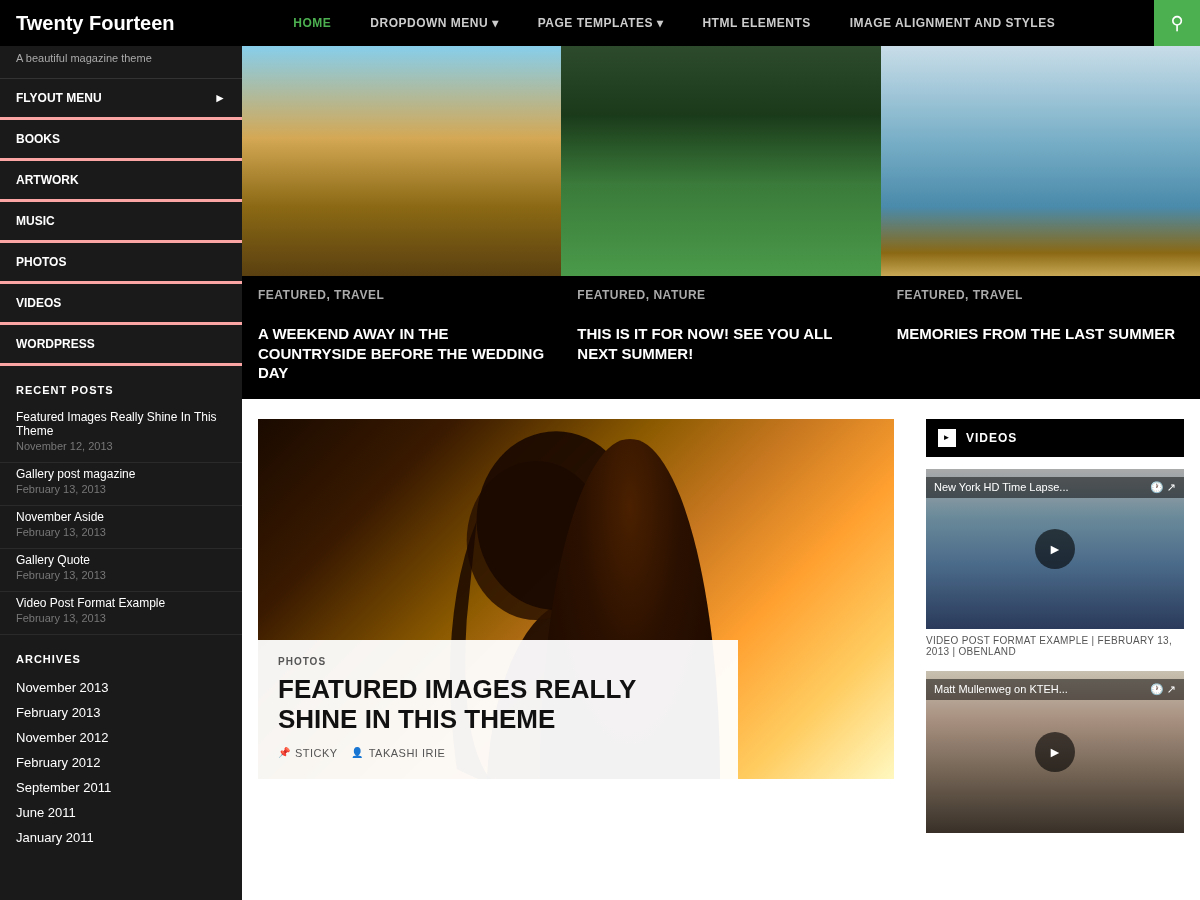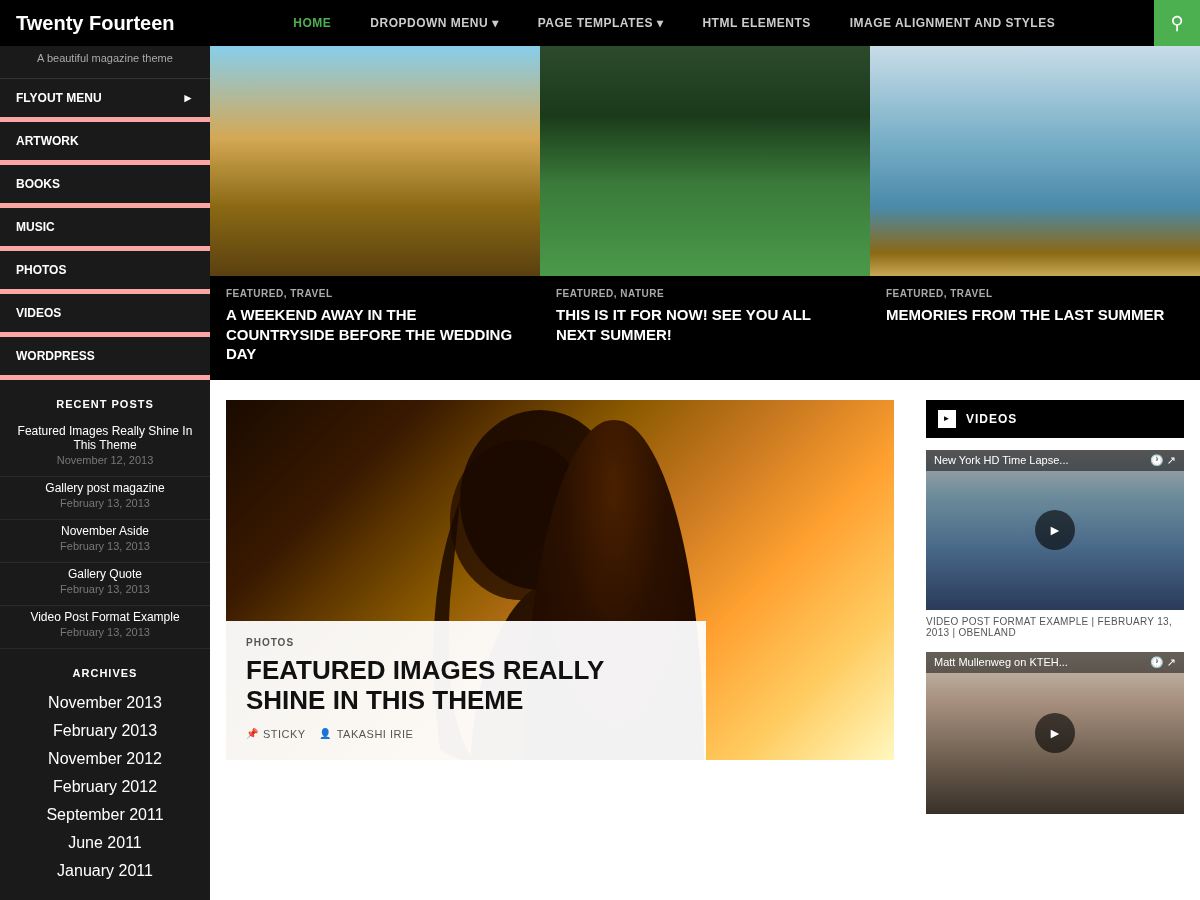--- a/index.html
+++ b/index.html
@@ -54,39 +54,38 @@
     }
 
     
     #wrapper {
       display: flex;
       width: 1200px;
     }
 
     
     #sidebar {
-      width: 210px;
+      width: 242px;
       background: #1a1a1a;
       min-height: 854px;
       flex-shrink: 0;
-      text-align: center;
     }
     #sidebar-tagline {
       color: #aaa;
       font-size: 11px;
       padding: 6px 16px 14px;
     }
     #sidebar-divider { border: none; border-top: 1px solid #333; }
     .sidebar-menu-item {
       color: #fff;
       font-size: 12px;
       font-weight: bold;
       text-transform: uppercase;
       padding: 12px 16px;
-      border-bottom: 5px solid #fca5a5;
+      border-bottom: 3px solid #fca5a5;
       cursor: pointer;
       display: flex;
       align-items: center;
       justify-content: space-between;
     }
 
     .sidebar-section-title {
       color: #fff;
       font-size: 11px;
       font-weight: bold;
@@ -106,21 +105,21 @@
     .sidebar-post-date {
       color: #777;
       font-size: 11px;
       margin-top: 2px;
     }
     .sidebar-archive-item {
       padding: 5px 16px;
     }
     .sidebar-archive-link {
       color: #fff;
-      font-size: 16px;
+      font-size: 13px;
       cursor: pointer;
     }
 
     
     #main {
       flex: 1;
       background: #fff;
     }
 
     
@@ -146,25 +145,25 @@
     .hero-img-3 {
       background: linear-gradient(180deg, #c8dde8 0%, #7ab0c8 40%, #4a8aaa 70%, #8B6914 90%, #c8a855 100%);
       height: 230px;
     }
     .hero-caption {
       padding: 12px 16px 16px;
       background: #000;
     }
     .hero-category {
       color: #aaa;
-      font-size: 10px;
+      font-size: 12px;
       font-weight: bold;
       text-transform: uppercase;
       letter-spacing: 0.5px;
-      margin-bottom: 6px;
+      margin-bottom: 22px;
     }
     .hero-title {
       color: #fff;
       font-size: 15px;
       font-weight: bold;
       text-transform: uppercase;
       line-height: 1.3;
     }
 
     
@@ -292,21 +291,21 @@
       background: rgba(0,0,0,0.6);
       border-radius: 50%;
       display: flex;
       align-items: center;
       justify-content: center;
       color: #fff;
       font-size: 14px;
     }
     .video-top-bar {
       position: absolute;
-      top: 0;
+      top: 8px;
       left: 0;
       right: 0;
       background: rgba(0,0,0,0.5);
       color: #fff;
       font-size: 11px;
       padding: 4px 8px;
       display: flex;
       align-items: center;
       justify-content: space-between;
     }
@@ -353,22 +352,22 @@
 <div id="wrapper">
 
   <div id="sidebar">
     <div id="sidebar-tagline">A beautiful magazine theme</div>
     <hr id="sidebar-divider">
 
     <div class="sidebar-menu-item">
       <span>FLYOUT MENU</span>
       <span>►</span>
     </div>
+    <div class="sidebar-menu-item">BOOKS</div>
     <div class="sidebar-menu-item">ARTWORK</div>
-    <div class="sidebar-menu-item">BOOKS</div>
     <div class="sidebar-menu-item">MUSIC</div>
     <div class="sidebar-menu-item">PHOTOS</div>
     <div class="sidebar-menu-item">VIDEOS</div>
     <div class="sidebar-menu-item">WORDPRESS</div>
 
     <div class="sidebar-section-title">RECENT POSTS</div>
 
     <div class="sidebar-post-item">
       <div class="sidebar-post-title">Featured Images Really Shine In This Theme</div>
       <div class="sidebar-post-date">November 12, 2013</div>

